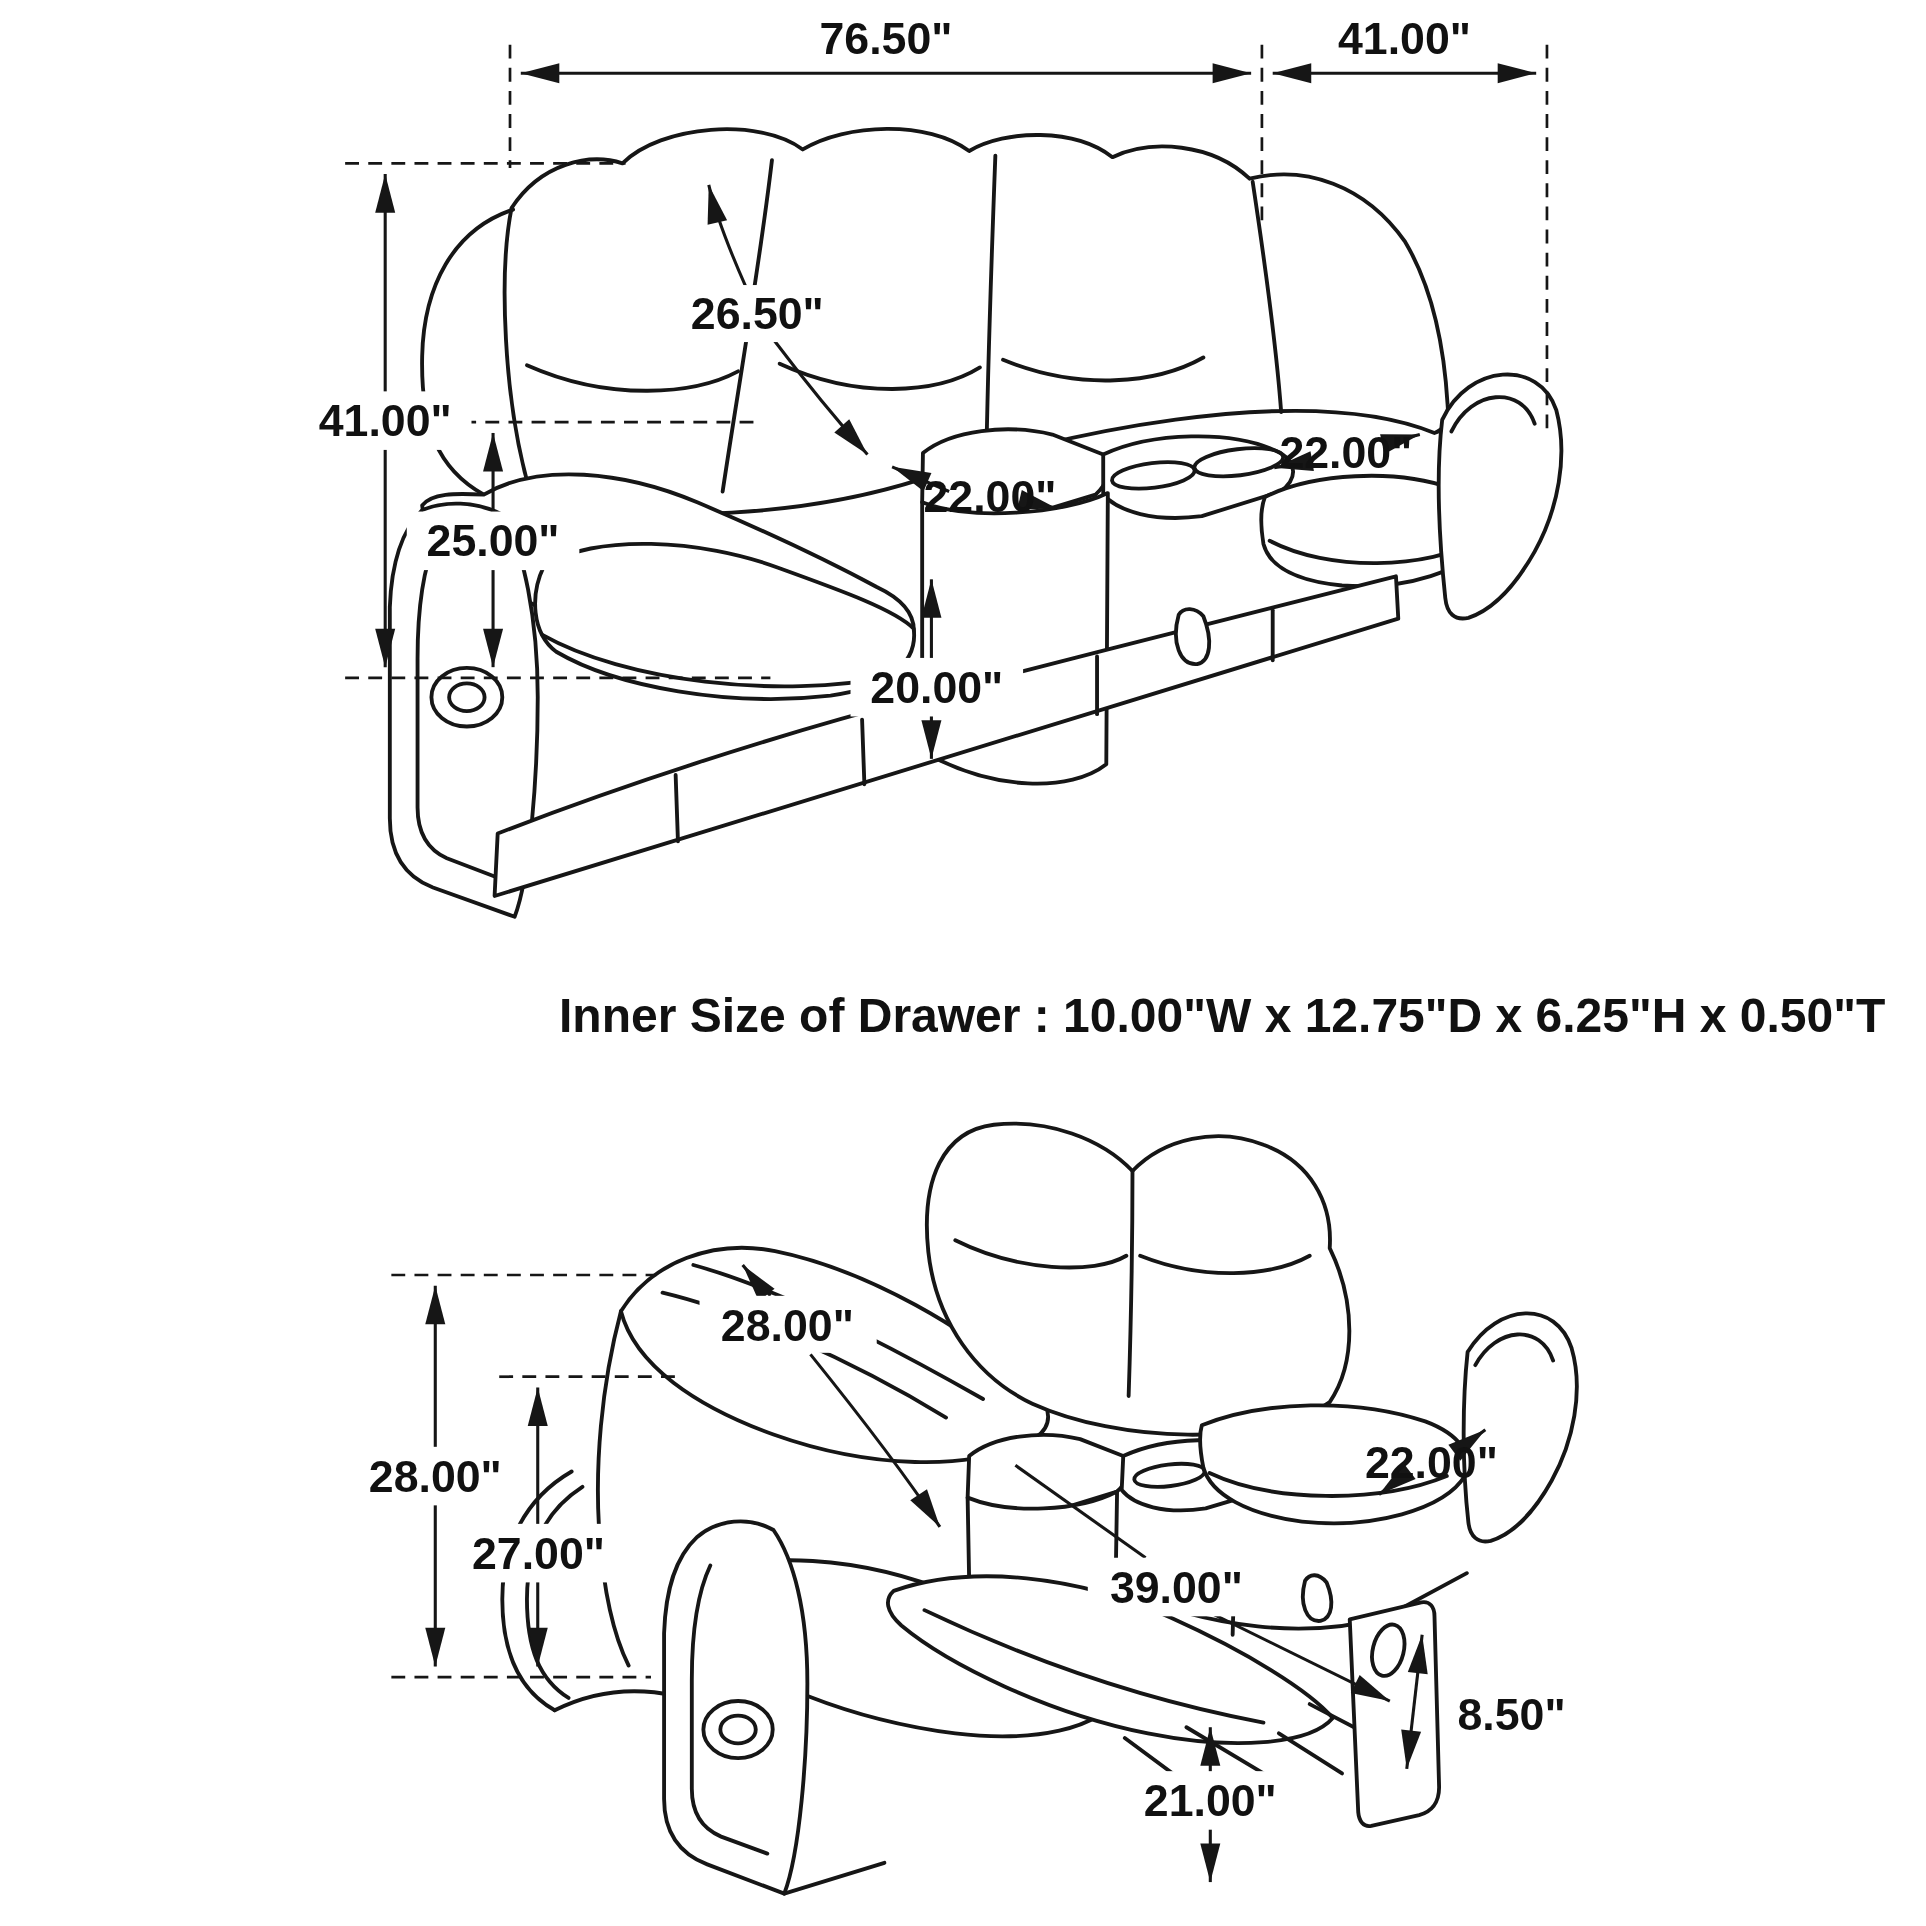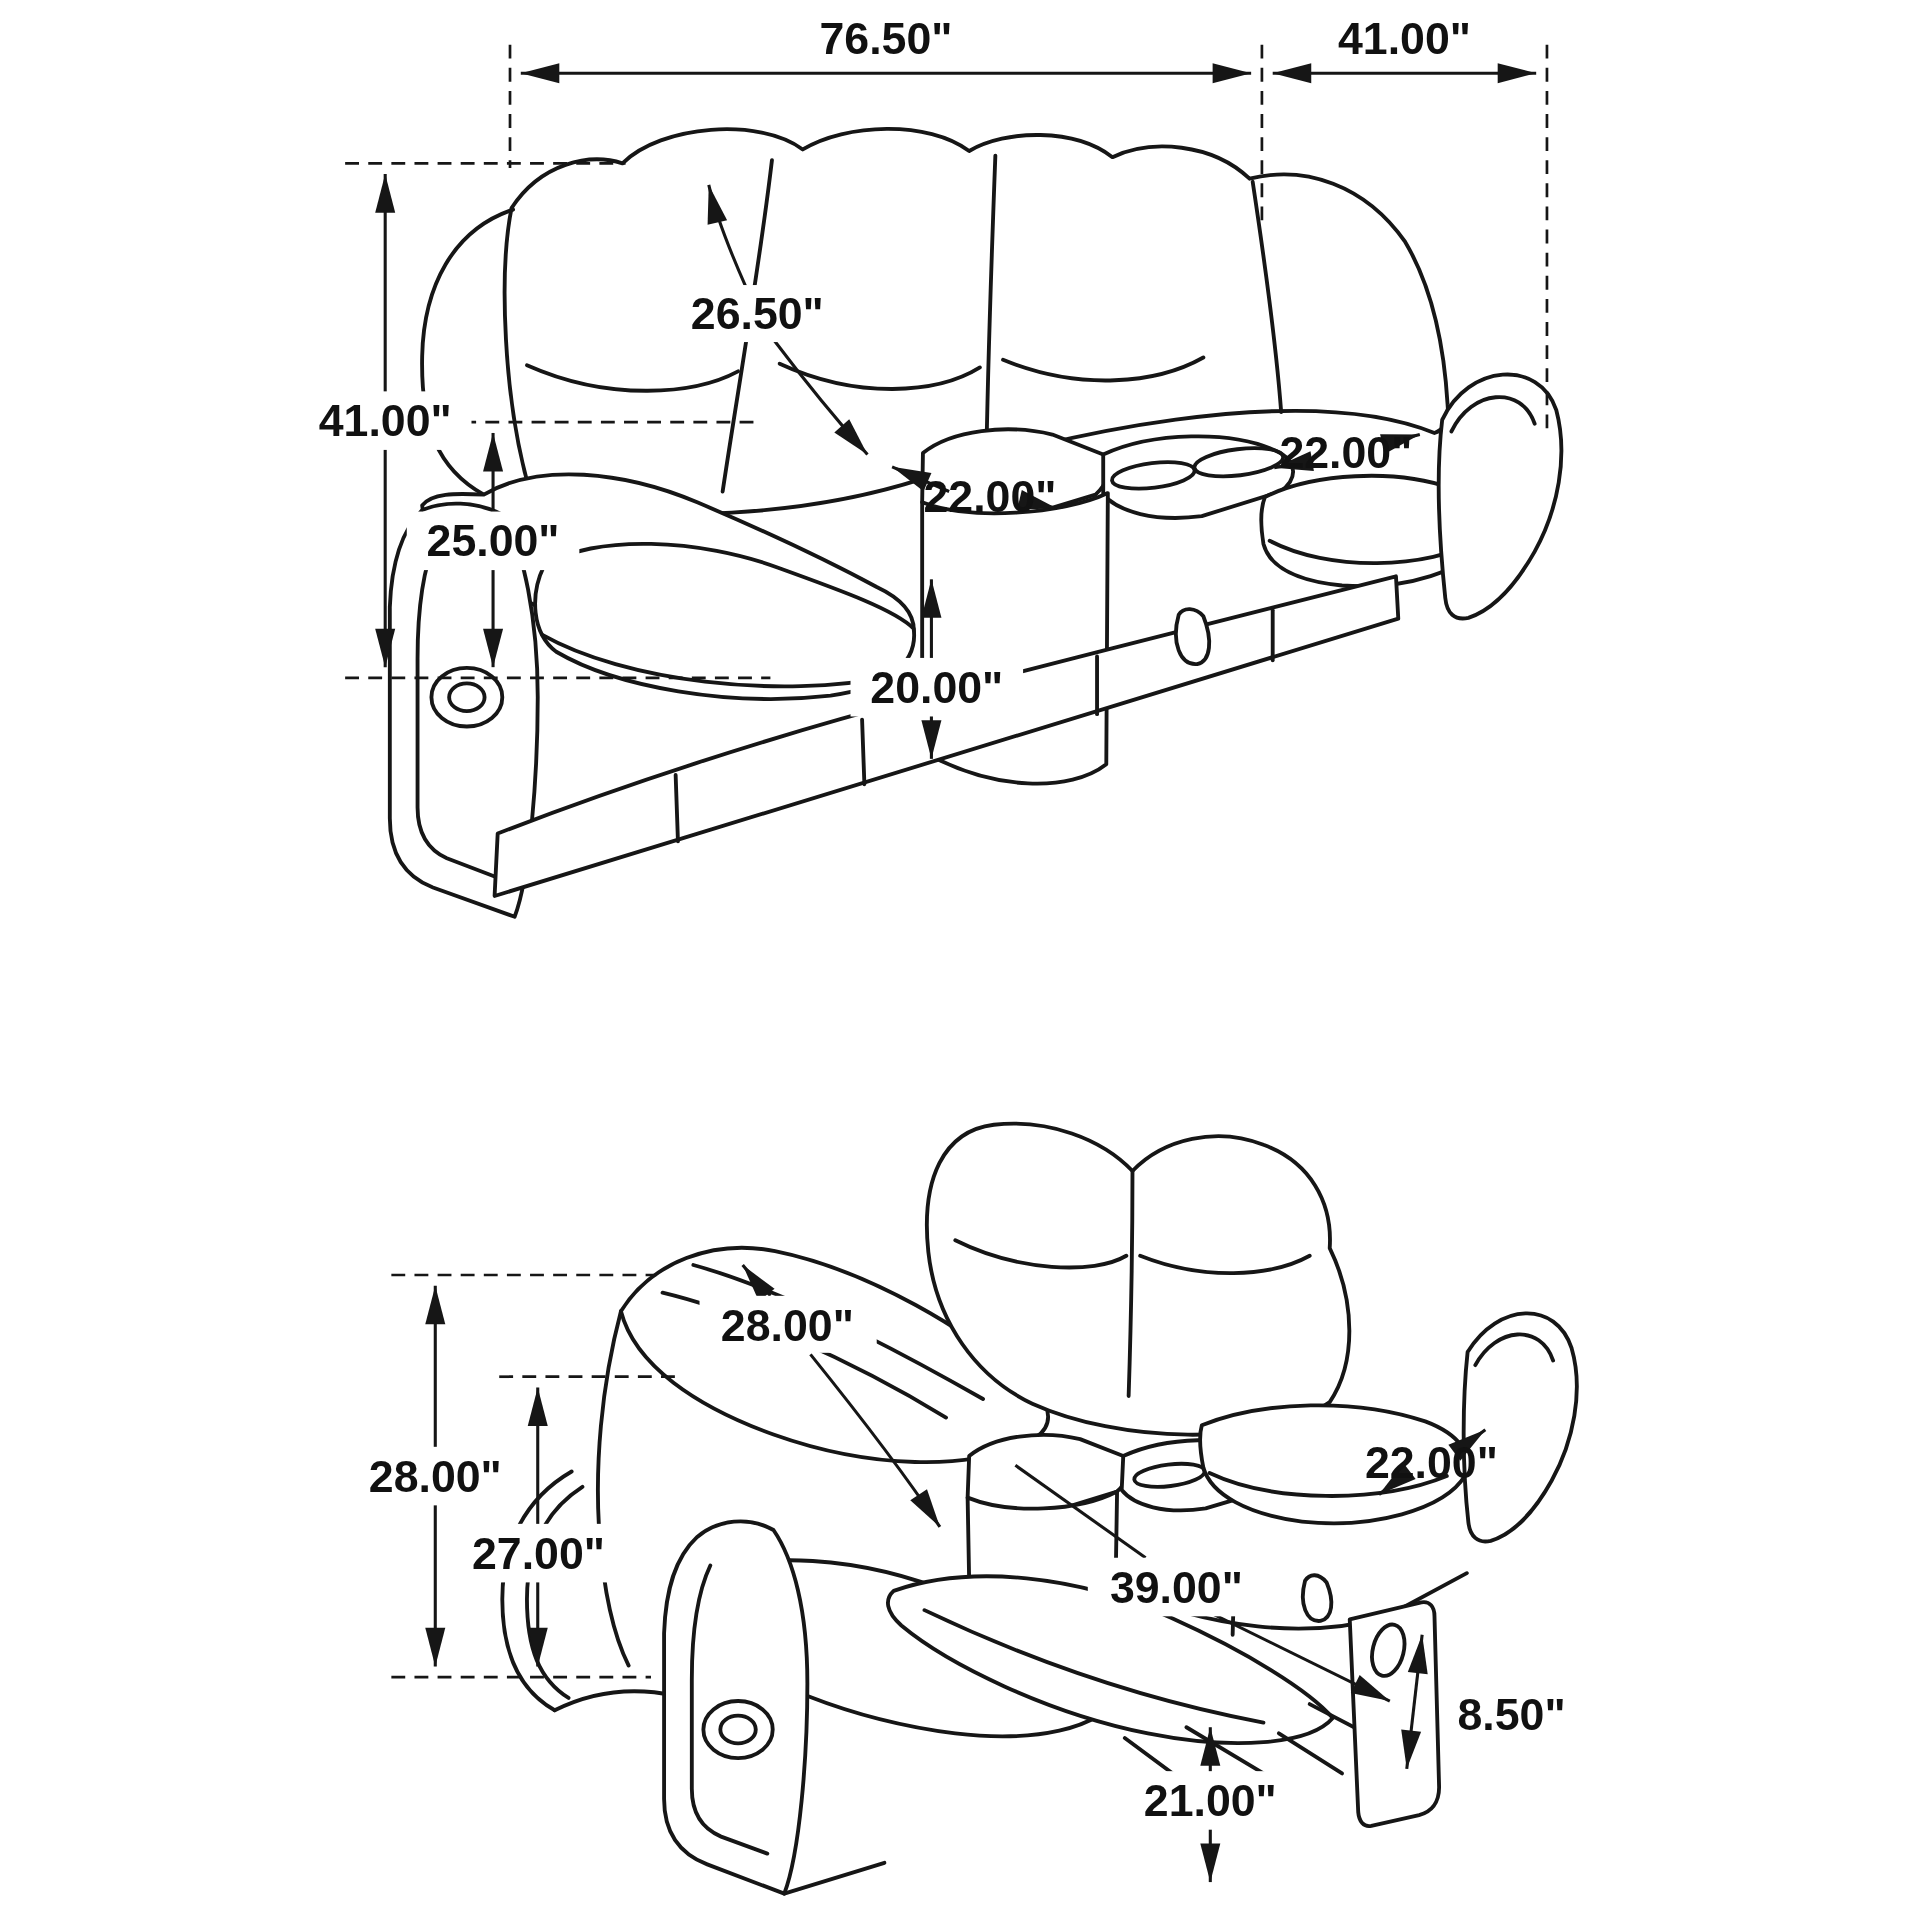--- a/index.html
+++ b/index.html
@@ -333,15 +333,16 @@
     </g>
 
     <g>
       <line x1="1571" y1="2242" x2="1571" y2="2443" marker-start="url(#arw)" marker-end="url(#arw)"></line>
       <rect x="1458" y="2299" width="226" height="76"></rect>
       <text x="1571" y="2337">21.00"</text>
     </g>
   </g>
 </svg>
 
+<div class="heading">Inner Size of Drawer : 10.00"W x 12.75"D x 6.25"H x 0.50"T</div>
 
 </div>
 
 
 </body></html>

